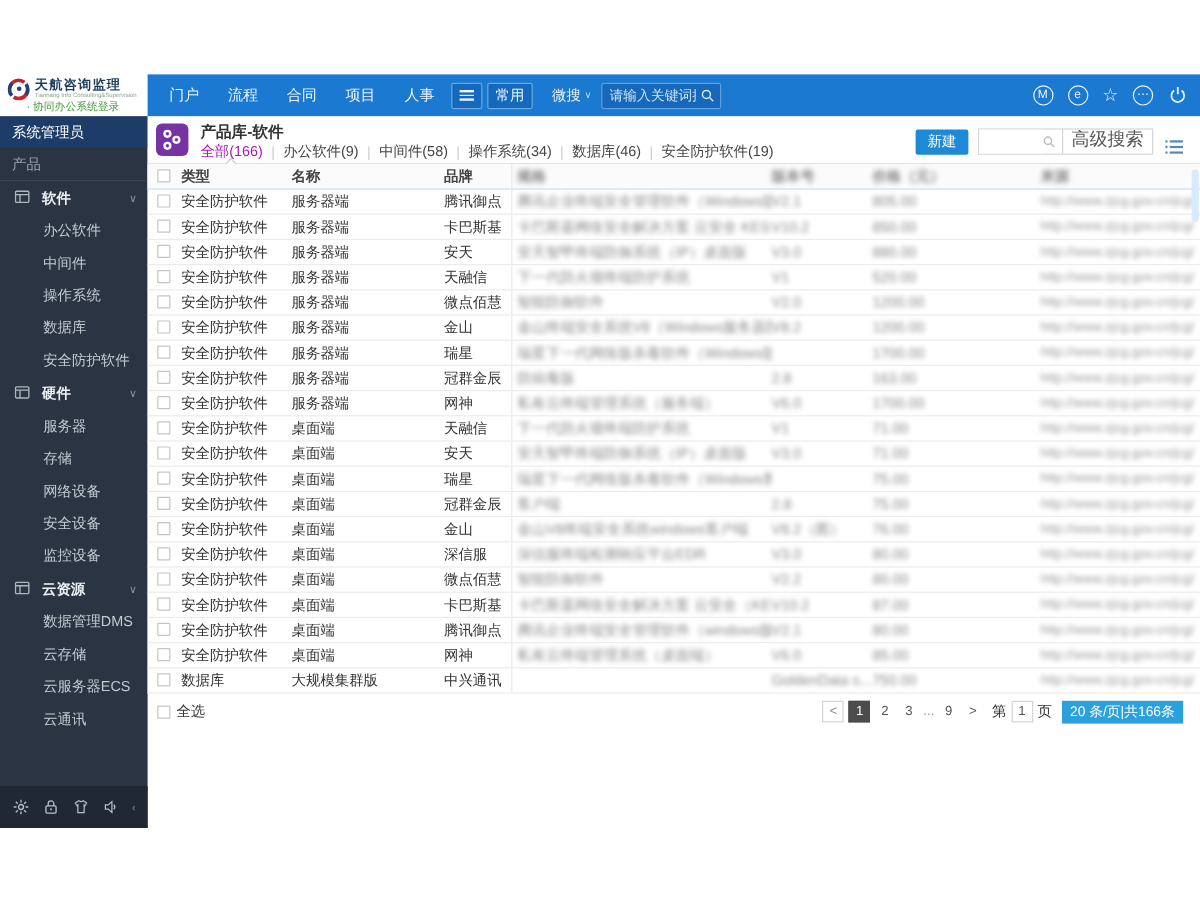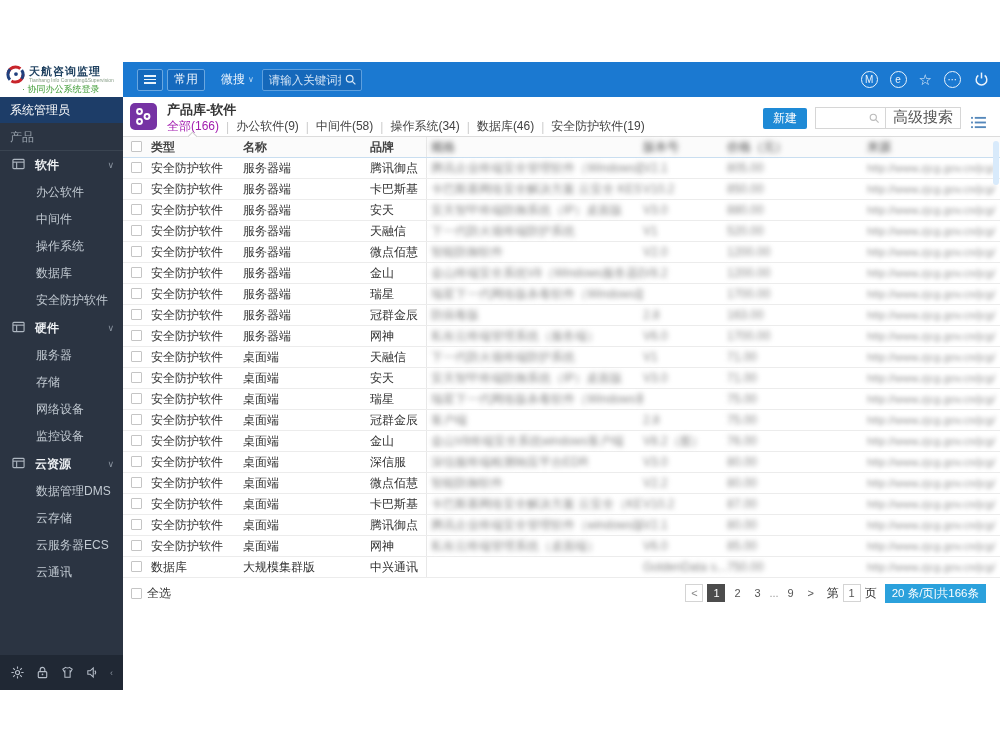--- a/index.html
+++ b/index.html
@@ -105,20 +105,27 @@
       </svg>
       <div class="logo-text">
         <div class="logo-title">天航咨询监理</div>
         <div class="logo-sub">Tianhang Info Consulting&amp;Supervision</div>
       </div>
     </div>
     <div class="login-link">· 协同办公系统登录</div>
   </div>
 
   <div class="topbar">
+    <span style="display:flex;align-items:center;">
+        <span class="nav-item">门户</span>
+        <span class="nav-item">流程</span>
+        <span class="nav-item">合同</span>
+        <span class="nav-item">项目</span>
+        <span class="nav-item">人事</span>
+      </span>
     <span class="tb-box">
       <span class="hamburger">
           <i></i>
           <i></i>
           <i></i>
         </span>
     </span>
     <span class="tb-box">常用</span>
     <span class="scope">
       <span>微搜</span>
@@ -166,20 +173,21 @@
               <rect x="1" y="1" width="12" height="10" rx="1" fill="none" stroke="#aeb7c1" stroke-width="1.2"></rect>
               <line x1="1" y1="4" x2="13" y2="4" stroke="#aeb7c1" stroke-width="1.2"></line>
               <line x1="5" y1="4" x2="5" y2="11" stroke="#aeb7c1" stroke-width="1.2"></line>
             </svg></span>
           <span>硬件</span>
           <span class="chev">∨</span>
         </div>
         <div class="group-item">服务器</div>
         <div class="group-item">存储</div>
         <div class="group-item">网络设备</div>
+        <div class="group-item">安全设备</div>
         <div class="group-item">监控设备</div>
         <div class="group-header">
           <span><svg width="13" height="12" viewBox="0 0 14 12">
               <rect x="1" y="1" width="12" height="10" rx="1" fill="none" stroke="#aeb7c1" stroke-width="1.2"></rect>
               <line x1="1" y1="4" x2="13" y2="4" stroke="#aeb7c1" stroke-width="1.2"></line>
               <line x1="5" y1="4" x2="5" y2="11" stroke="#aeb7c1" stroke-width="1.2"></line>
             </svg></span>
           <span>云资源</span>
           <span class="chev">∨</span>
         </div>

